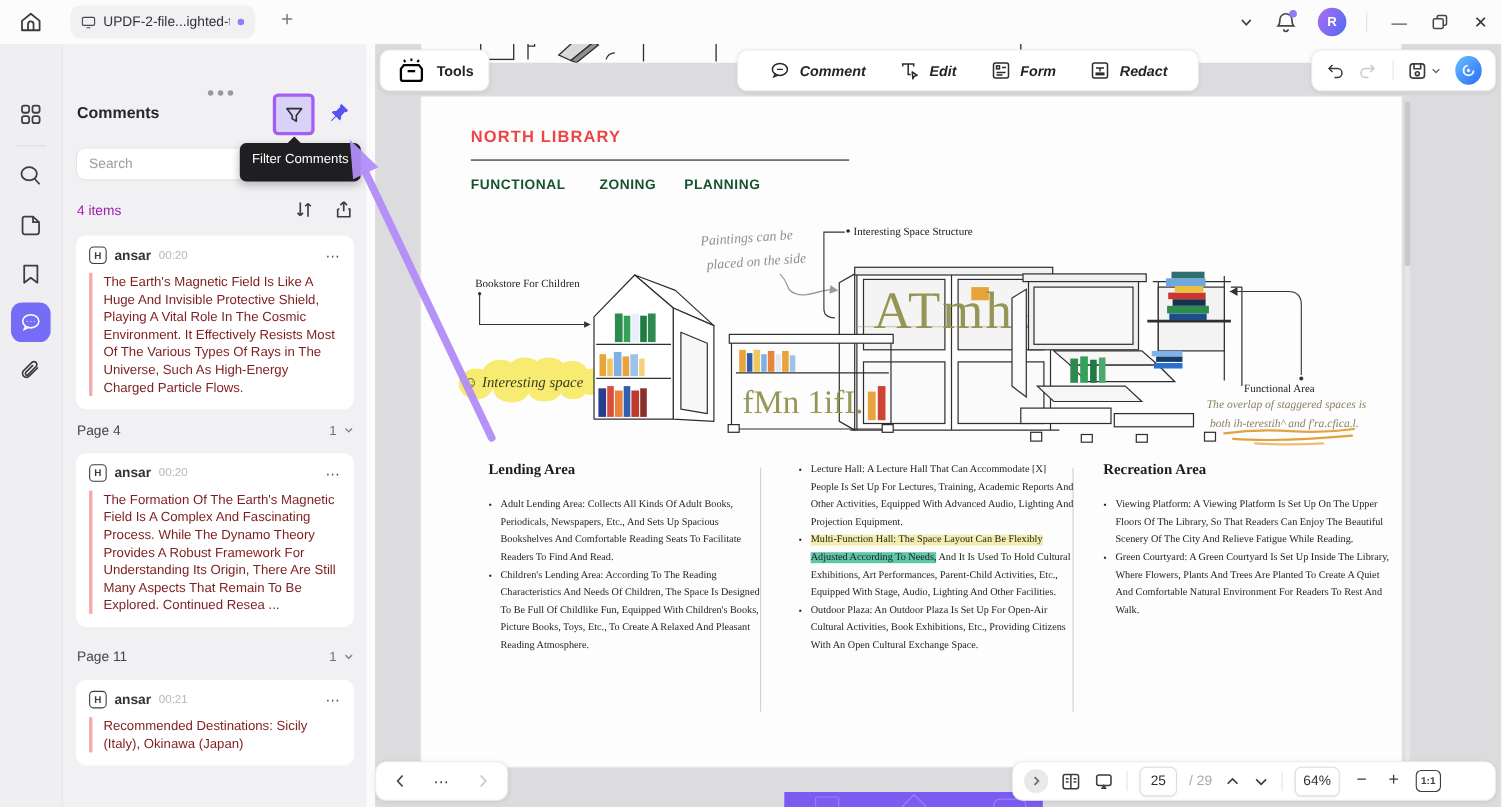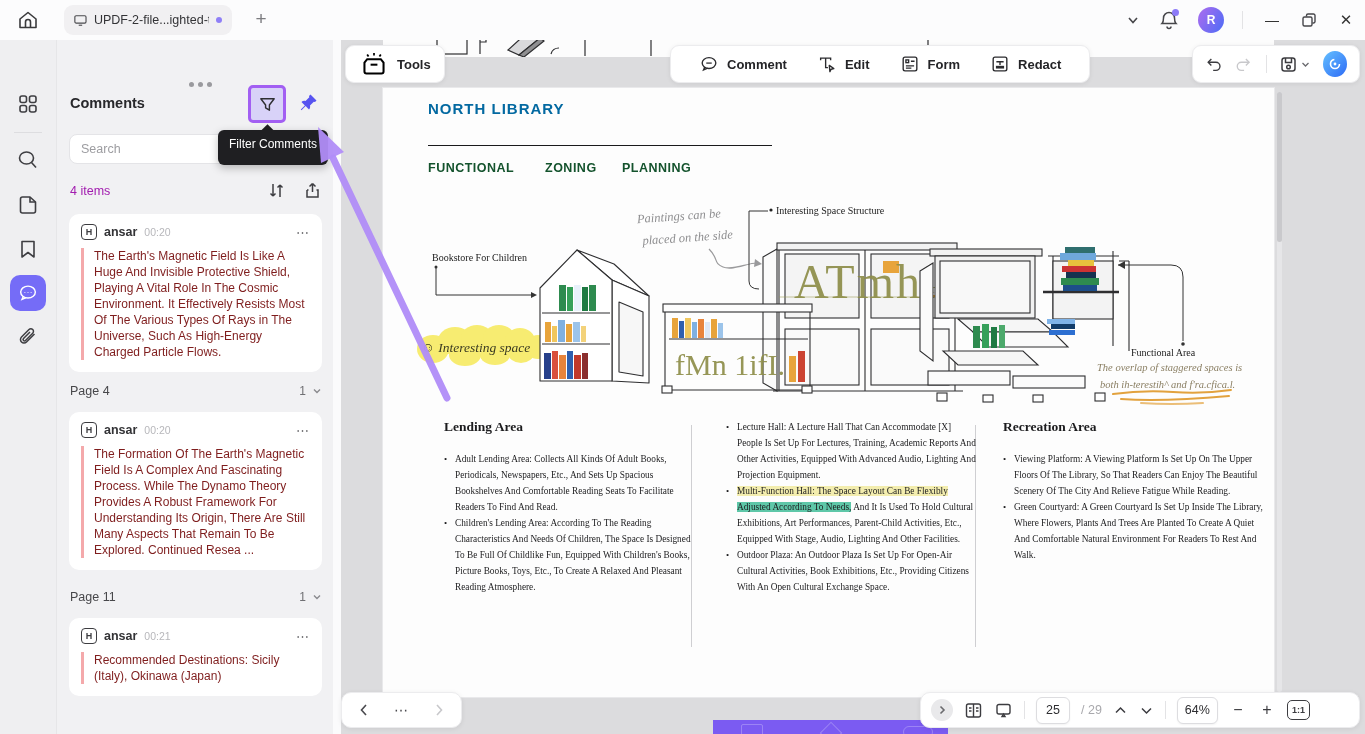--- a/index.html
+++ b/index.html
@@ -60,30 +60,30 @@
   .prev-page-strip { position:absolute; left:383px; top:40px; width:891px; height:17px; background:#fcfcfc; overflow:hidden; }
   .page { position:absolute; left:383px; top:88px; width:891px; height:609px; background:#fdfdfd; box-shadow:0 0 0 1px #e9e9eb; overflow:hidden; }
   .v-scroll { position:absolute; left:1277px; top:92px; width:5px; height:600px; border-radius:3px; background:#e6e6e8; }
   .v-thumb { position:absolute; left:1277px; top:92px; width:5px; height:150px; border-radius:3px; background:#c9c9cc; }
 
   
   .pill { position:absolute; top:45px; height:38px; background:#fff; border:1px solid #ececee; border-radius:9px; box-shadow:0 1px 5px rgba(0,0,0,.07); display:flex; align-items:center; z-index:25; }
   .tools-pill { left:345px; padding:0 13px; gap:8px;justify-content:center; }
   .pill-label { font-size:13px; font-weight:bold; color:#242427; }
   .center-pill { left:670px; padding:0 18px; gap:10px; }
-  .tool-item { display:flex; align-items:center; gap:8px; padding:0 10px; height:30px; }
+  .tool-item { display:flex; align-items:center; gap:8px; padding:0 10px; height:30px;font-style:italic; }
   .tool-item .ti { width:20px; height:20px; color:#2b2b2e; }
   .right-pill { left:1192px; width:168px; padding:0 12px; gap:13px; }
   .right-pill .ti { width:19px; height:19px; color:#3c3c40; }
   .ti-disabled { color:#c8c8cb !important; }
   .save-group { display:flex; align-items:center; gap:3px; }
   .ai-circle { width:26px; height:26px; border-radius:50%; background:linear-gradient(135deg,#64c0ff,#2e6bf6); display:flex; align-items:center; justify-content:center; }
 
   
-  .doc-title { position:absolute; left:45px; top:12px; font-size:15px; font-weight:bold; letter-spacing:1px; color:#0369a1; }
+  .doc-title { position:absolute; left:45px; top:28px; font-size:15px; font-weight:bold; letter-spacing:1px; color:#ef4444; }
   .doc-title-rule { position:absolute; left:45px; top:57px; width:344px; height:0; border-top:1.6px solid #1a1a1c; }
   .doc-sub { position:absolute; top:73px; font-size:12.5px; font-weight:bold; letter-spacing:.5px; color:#14532d; }
   .illus { position:absolute; left:30px; top:113px; }
   .col-rule { position:absolute; top:337px; width:1px; height:222px; background:#cfcfd2; }
   .doc-col { position:absolute; top:331px; font-family:"Liberation Serif", serif; color:#1c1c1e;margin-left:16px; }
   .doc-col h3 { font-size:13.5px; font-weight:bold; margin-bottom:16px; font-family:"Liberation Serif", serif; }
   .doc-col ul { list-style:none; }
   .doc-col li { position:relative; font-size:9.3px; line-height:16px; padding-left:11px; }
   .doc-col li::before { content:"•"; position:absolute; left:0; top:0; font-size:9px; }
   .hl-y { background:#f3edae; }

